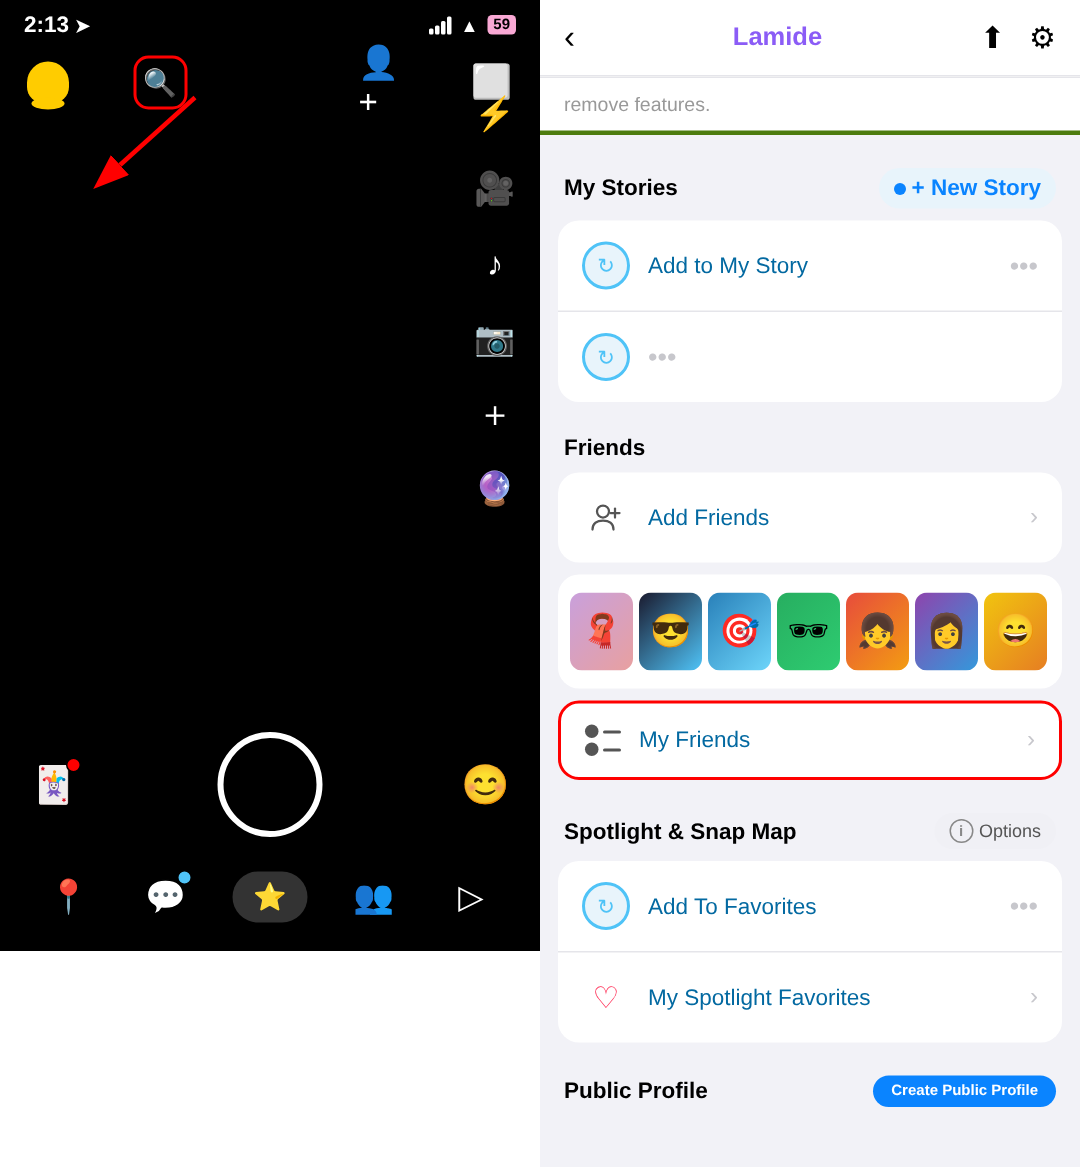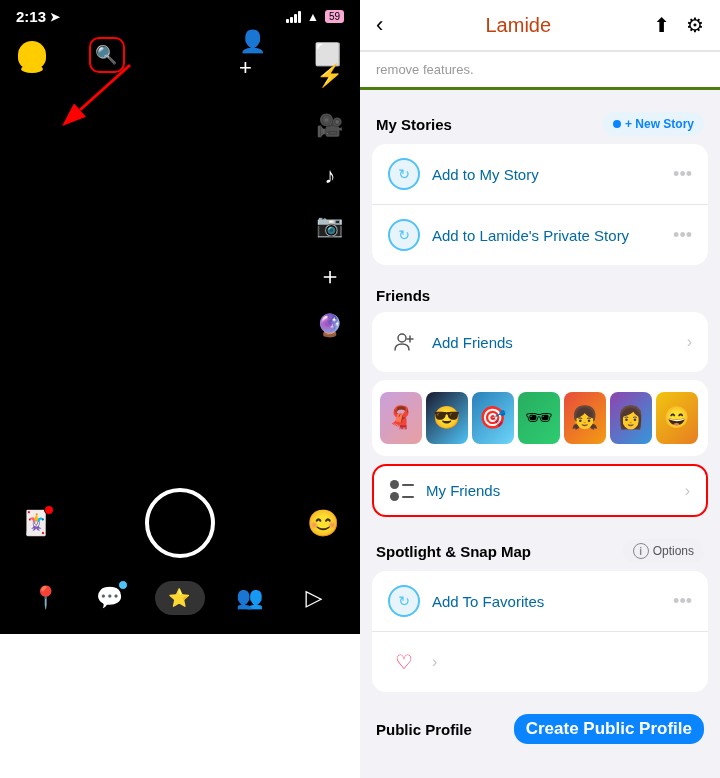--- a/index.html
+++ b/index.html
@@ -57,21 +57,21 @@
     .signal-bars span:nth-child(1) { height: 4px; }
     .signal-bars span:nth-child(2) { height: 6px; }
     .signal-bars span:nth-child(3) { height: 9px; }
     .signal-bars span:nth-child(4) { height: 12px; }
 
     .wifi-icon { color: #fff; font-size: 12px; }
     .battery-badge {
       background: #f9a8d4;
       color: #000;
       font-size: 10px;
-      font-weight: 400;
+      font-weight: 700;
       padding: 1px 4px;
       border-radius: 3px;
     }
 
     .top-controls {
       display: flex;
       align-items: center;
       justify-content: space-between;
       padding: 8px 16px;
     }
@@ -244,23 +244,23 @@
       border-bottom: 1px solid #e5e5ea;
     }
 
     .header-back {
       font-size: 22px;
       color: #000;
       font-weight: 300;
     }
 
     .header-title {
-      font-size: 20px;
-      font-weight: 400;
-      color: #c2410c;
+      font-size: 17px;
+      font-weight: 700;
+      color: #8b5cf6;
     }
 
     .header-actions {
       display: flex;
       gap: 16px;
       align-items: center;
     }
 
     .header-btn {
       font-size: 20px;
@@ -286,21 +286,21 @@
       color: #000;
     }
 
     .new-story-btn {
       display: flex;
       align-items: center;
       gap: 4px;
       background: #e8f4fb;
       padding: 5px 10px;
       border-radius: 14px;
-      font-size: 12px;
+      font-size: 15px;
       font-weight: 600;
       color: #0a84ff;
     }
 
     .new-story-dot {
       width: 8px;
       height: 8px;
       background: #0a84ff;
       border-radius: 50%;
     }
@@ -475,21 +475,21 @@
     .public-profile-section {
       display: flex;
       align-items: center;
       justify-content: space-between;
       padding: 14px 16px 8px;
     }
 
     .create-public-btn {
       background: #0a84ff;
       color: #fff;
-      font-size: 17px;
+      font-size: 10px;
       font-weight: 600;
       padding: 5px 12px;
       border-radius: 14px;
     }
   </style>
 </head>
 <body>
 
 <div class="left-panel">
 
@@ -620,21 +620,20 @@
         <div class="list-icon">
           <span>↻</span>
         </div>
         <span class="list-item-text">Add to My Story</span>
         <span class="list-item-dots">•••</span>
       </div>
       <div class="list-item">
         <div class="list-icon">
           <span>↻</span>
         </div>
-        <span class="list-item-text">Add to Lamide's Private Story</span>
         <span class="list-item-dots">•••</span>
       </div>
     </div>
 
     <div class="friends-header">
       <span class="friends-section-title">Friends</span>
     </div>
 
     <div class="list-card">
       <div class="list-item">
@@ -705,20 +704,21 @@
     <div class="list-card">
       <div class="list-item">
         <div class="list-icon">
           <span>↻</span>
         </div>
         <span class="list-item-text">Add To Favorites</span>
         <span class="list-item-dots">•••</span>
       </div>
       <div class="list-item">
         <div class="list-heart-icon">♡</div>
+        <span class="list-item-text">My Spotlight Favorites</span>
         <span class="list-item-chevron">›</span>
       </div>
     </div>
 
     <div class="public-profile-section">
       <span class="section-label-text">Public Profile</span>
       <div class="create-public-btn">Create Public Profile</div>
     </div>
   </div>
 </div>

